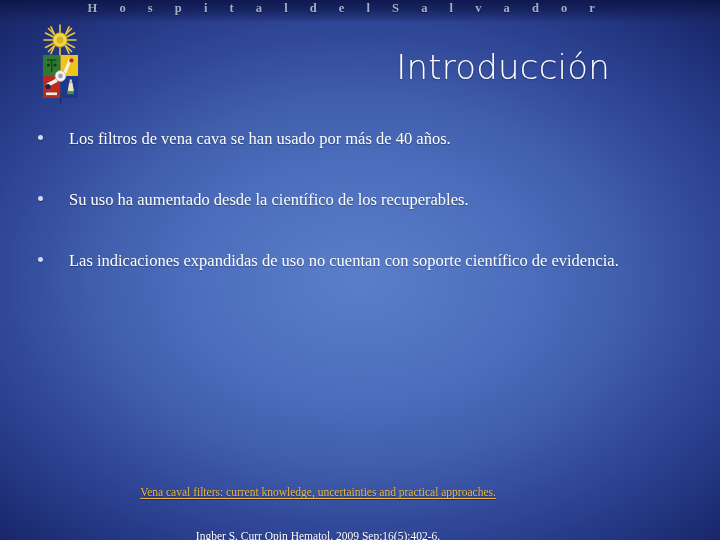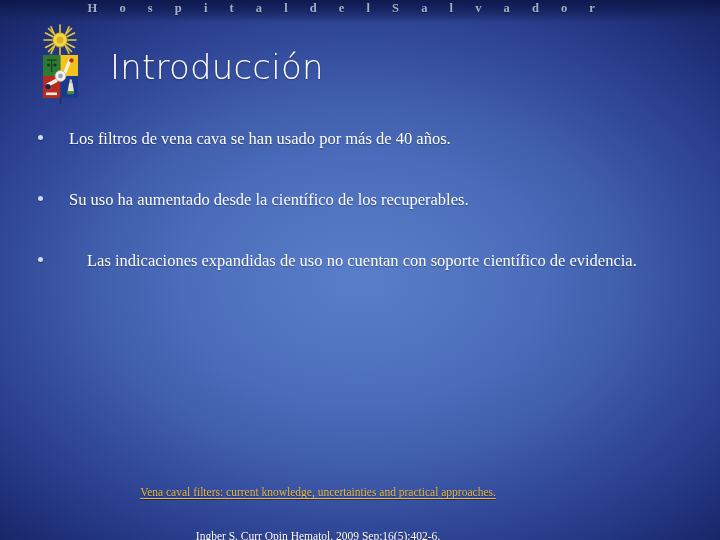--- a/index.html
+++ b/index.html
@@ -66,21 +66,21 @@
     height: 84px;
   }
   .logo svg { display: block; }
 
   
   .slide-title {
     position: absolute;
     left: 110px;
     top: 46px;
     width: 500px;
-    text-align: left;
+    text-align: right;
     font-family: "DejaVu Sans", "Liberation Sans", sans-serif;
     font-weight: 300;
     font-size: 34px;
     line-height: 42px;
     color: #ffffff;
     letter-spacing: 0.2px;
     text-shadow: 0 1px 2px rgba(0,0,0,0.30);
   }
 
   
@@ -89,21 +89,21 @@
     left: 38px;
     top: 126px;
     width: 648px;
   }
   .bullet-row {
     display: flex;
     align-items: flex-start;
     margin-bottom: 36px;
     justify-content: space-between;
   }
-  .bullet-row:last-child { margin-bottom: 0; gap: 18px; }
+  .bullet-row:last-child { margin-bottom: 0; }
   .bullet-dot {
     flex: 0 0 auto;
     width: 31px;
     padding-top: 9px;
     line-height: 0;
   }
   .bullet-dot i {
     display: inline-block;
     width: 5px;
     height: 5px;

